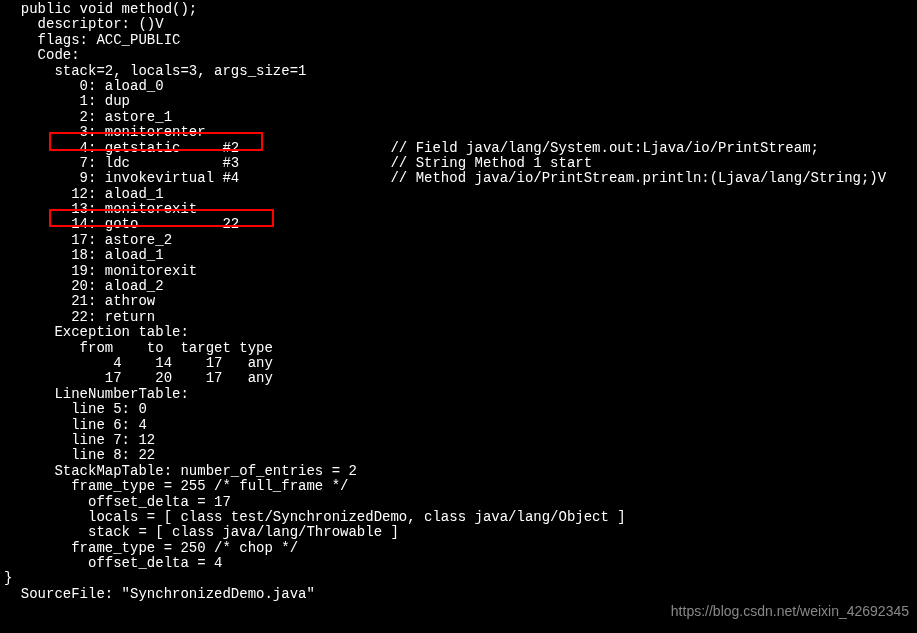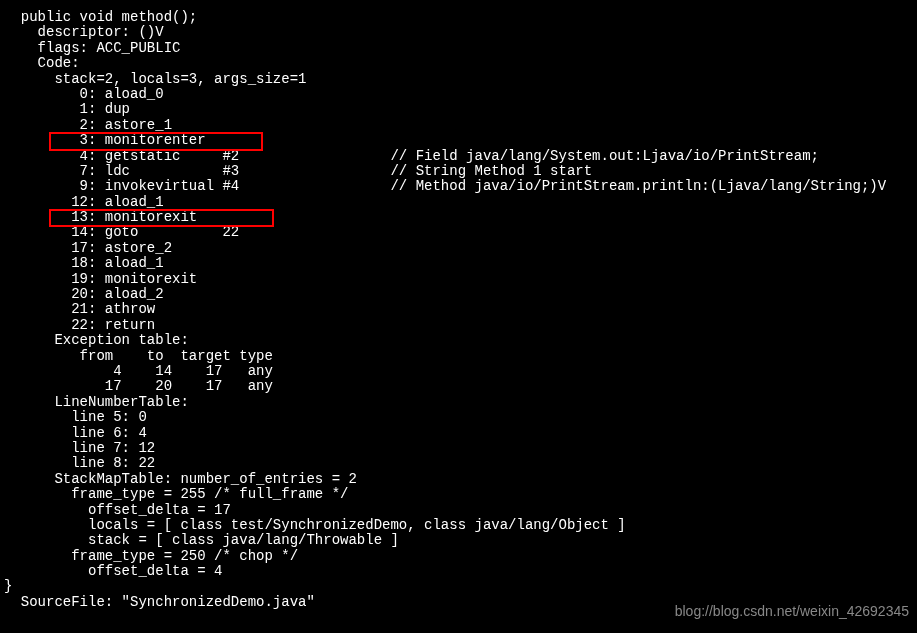--- a/index.html
+++ b/index.html
@@ -8,21 +8,21 @@
     background: #000;
     color: #fff;
     font-family: "Courier New", monospace;
     font-size: 14px;
     width: 917px;
     height: 633px;
     position: relative;
     overflow: hidden;
   }
   .code-area {
-    padding: 10px 4px;
+    padding: 2px 4px;
     line-height: 1.1;
     white-space: pre;
   }
   .line { position: relative; }
   .highlight-box {
     position: absolute;
     border: 2px solid #f00;
     pointer-events: none;
   }
   .watermark {
@@ -32,16 +32,16 @@
     color: #888;
     font-family: Arial, sans-serif;
     font-size: 14px;
   }
 </style>
 </head>
 <body>
 
 <div class="code-area" id="code-area"><div class="line">  public void method();</div><div class="line">    descriptor: ()V</div><div class="line">    flags: ACC_PUBLIC</div><div class="line">    Code:</div><div class="line">      stack=2, locals=3, args_size=1</div><div class="line">         0: aload_0</div><div class="line">         1: dup</div><div class="line">         2: astore_1</div><div class="line">         3: monitorenter</div><div class="line">         4: getstatic     #2                  // Field java/lang/System.out:Ljava/io/PrintStream;</div><div class="line">         7: ldc           #3                  // String Method 1 start</div><div class="line">         9: invokevirtual #4                  // Method java/io/PrintStream.println:(Ljava/lang/String;)V</div><div class="line">        12: aload_1</div><div class="line">        13: monitorexit</div><div class="line">        14: goto          22</div><div class="line">        17: astore_2</div><div class="line">        18: aload_1</div><div class="line">        19: monitorexit</div><div class="line">        20: aload_2</div><div class="line">        21: athrow</div><div class="line">        22: return</div><div class="line">      Exception table:</div><div class="line">         from    to  target type</div><div class="line">             4    14    17   any</div><div class="line">            17    20    17   any</div><div class="line">      LineNumberTable:</div><div class="line">        line 5: 0</div><div class="line">        line 6: 4</div><div class="line">        line 7: 12</div><div class="line">        line 8: 22</div><div class="line">      StackMapTable: number_of_entries = 2</div><div class="line">        frame_type = 255 /* full_frame */</div><div class="line">          offset_delta = 17</div><div class="line">          locals = [ class test/SynchronizedDemo, class java/lang/Object ]</div><div class="line">          stack = [ class java/lang/Throwable ]</div><div class="line">        frame_type = 250 /* chop */</div><div class="line">          offset_delta = 4</div><div class="line">}</div><div class="line">  SourceFile: "SynchronizedDemo.java"</div></div>
 
-<div class="watermark">blog://blog.csdn.net/weixin_42692345</div>
+<div class="watermark">https://blog.csdn.net/weixin_42692345</div>
 
 <div class="highlight-box" style="top: 132px; left: 49px; width: 210px; height: 15px;"></div>
 <div class="highlight-box" style="top: 209px; left: 49px; width: 221px; height: 14px;"></div>
 
 </body></html>

